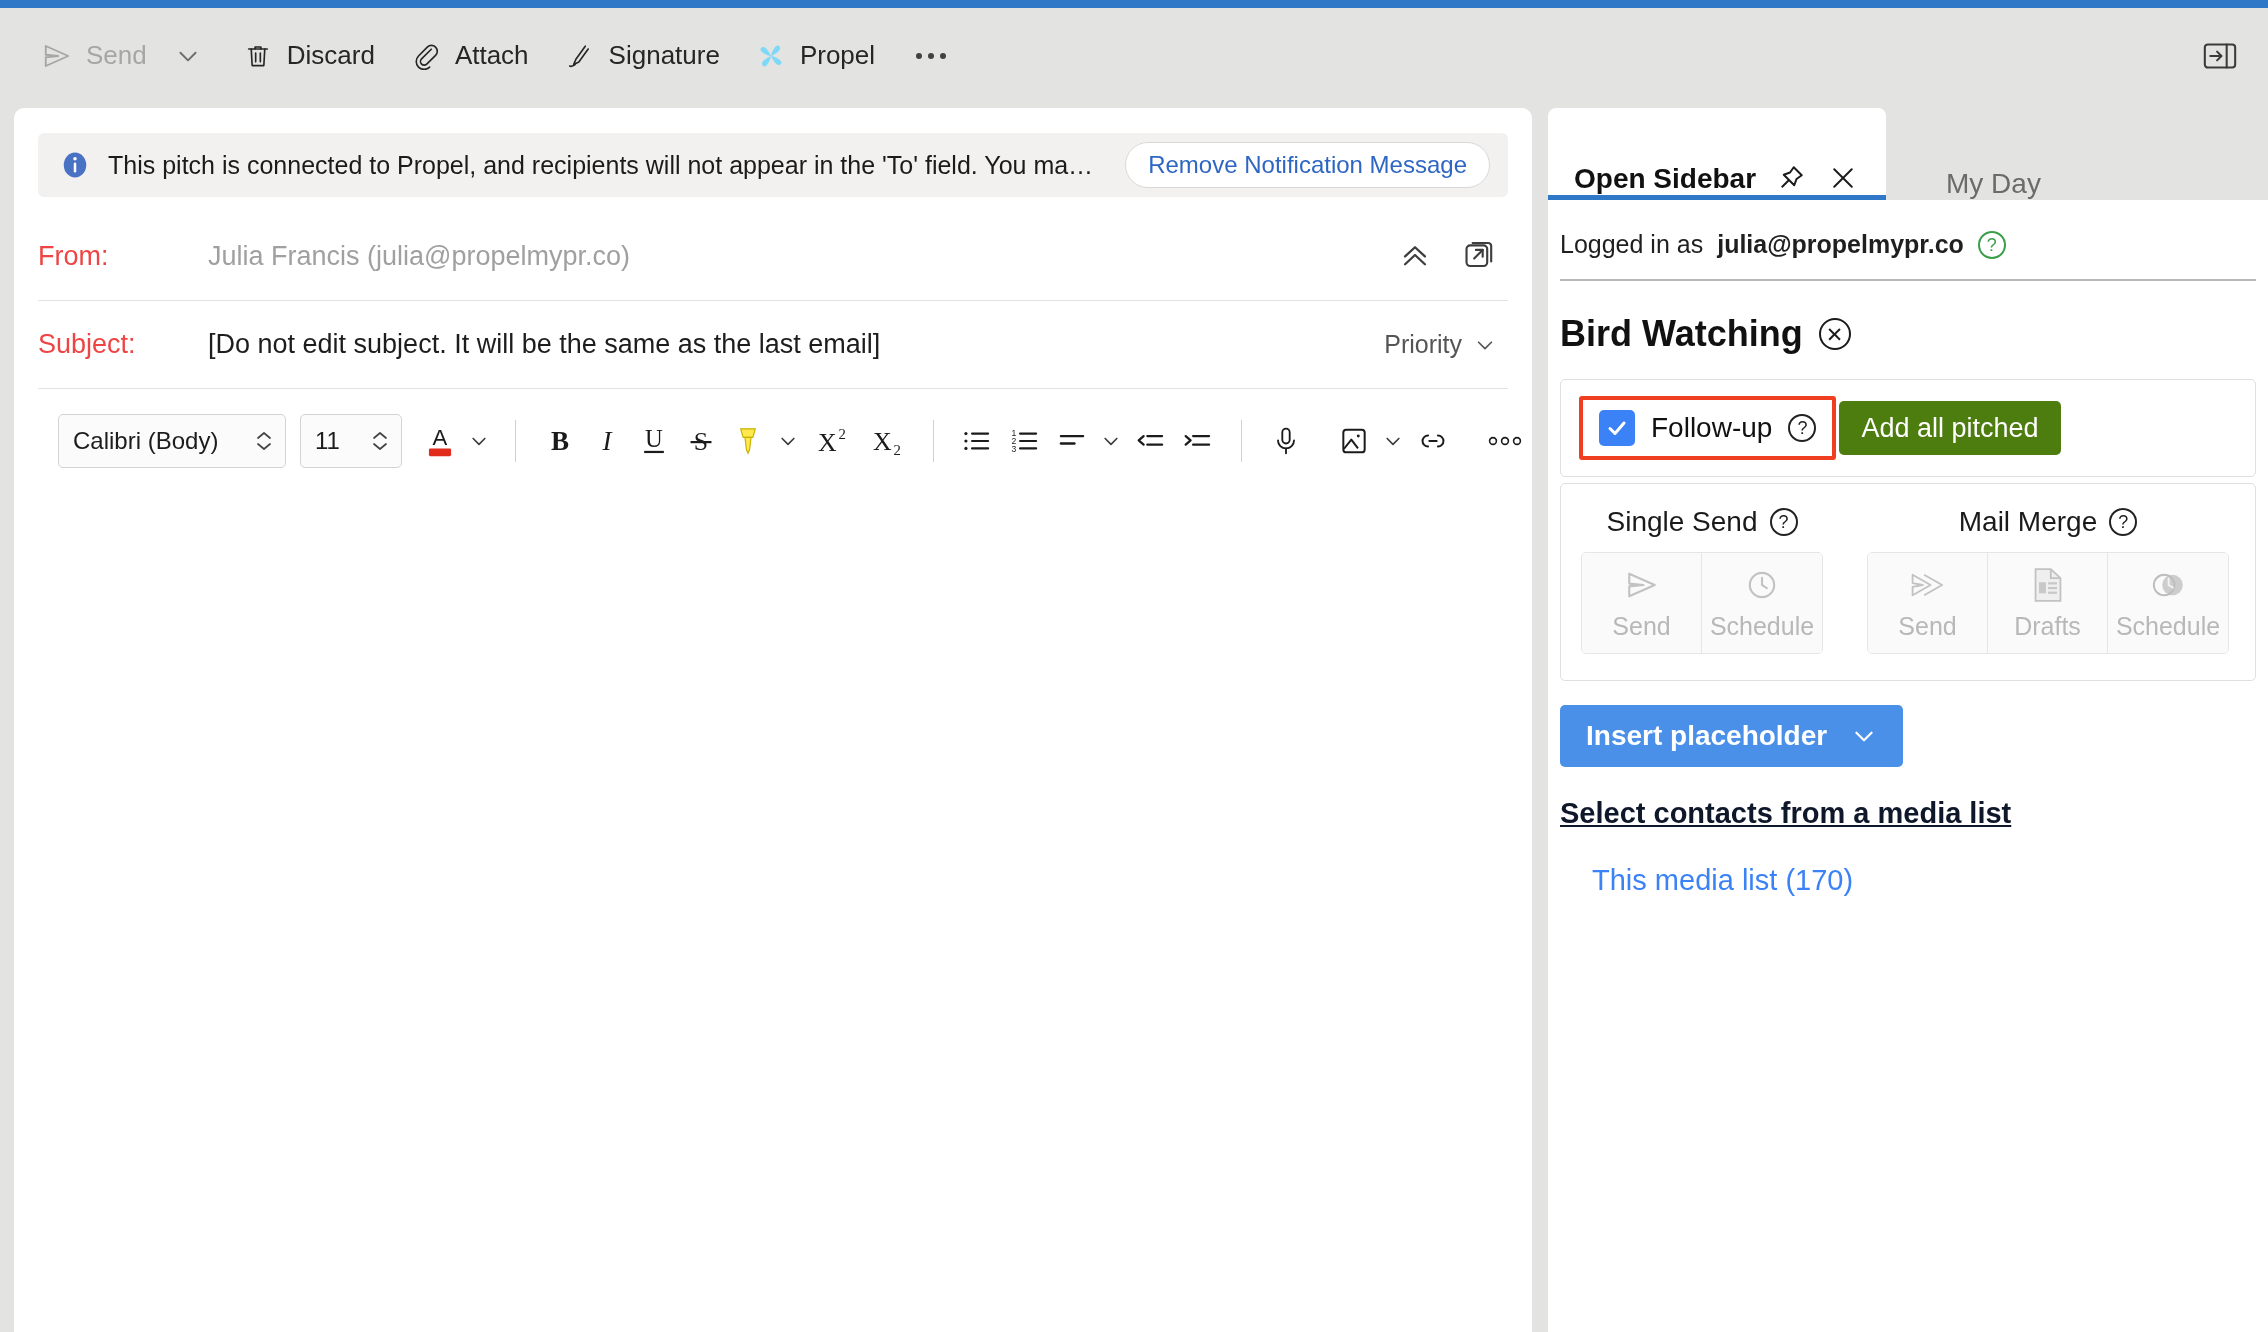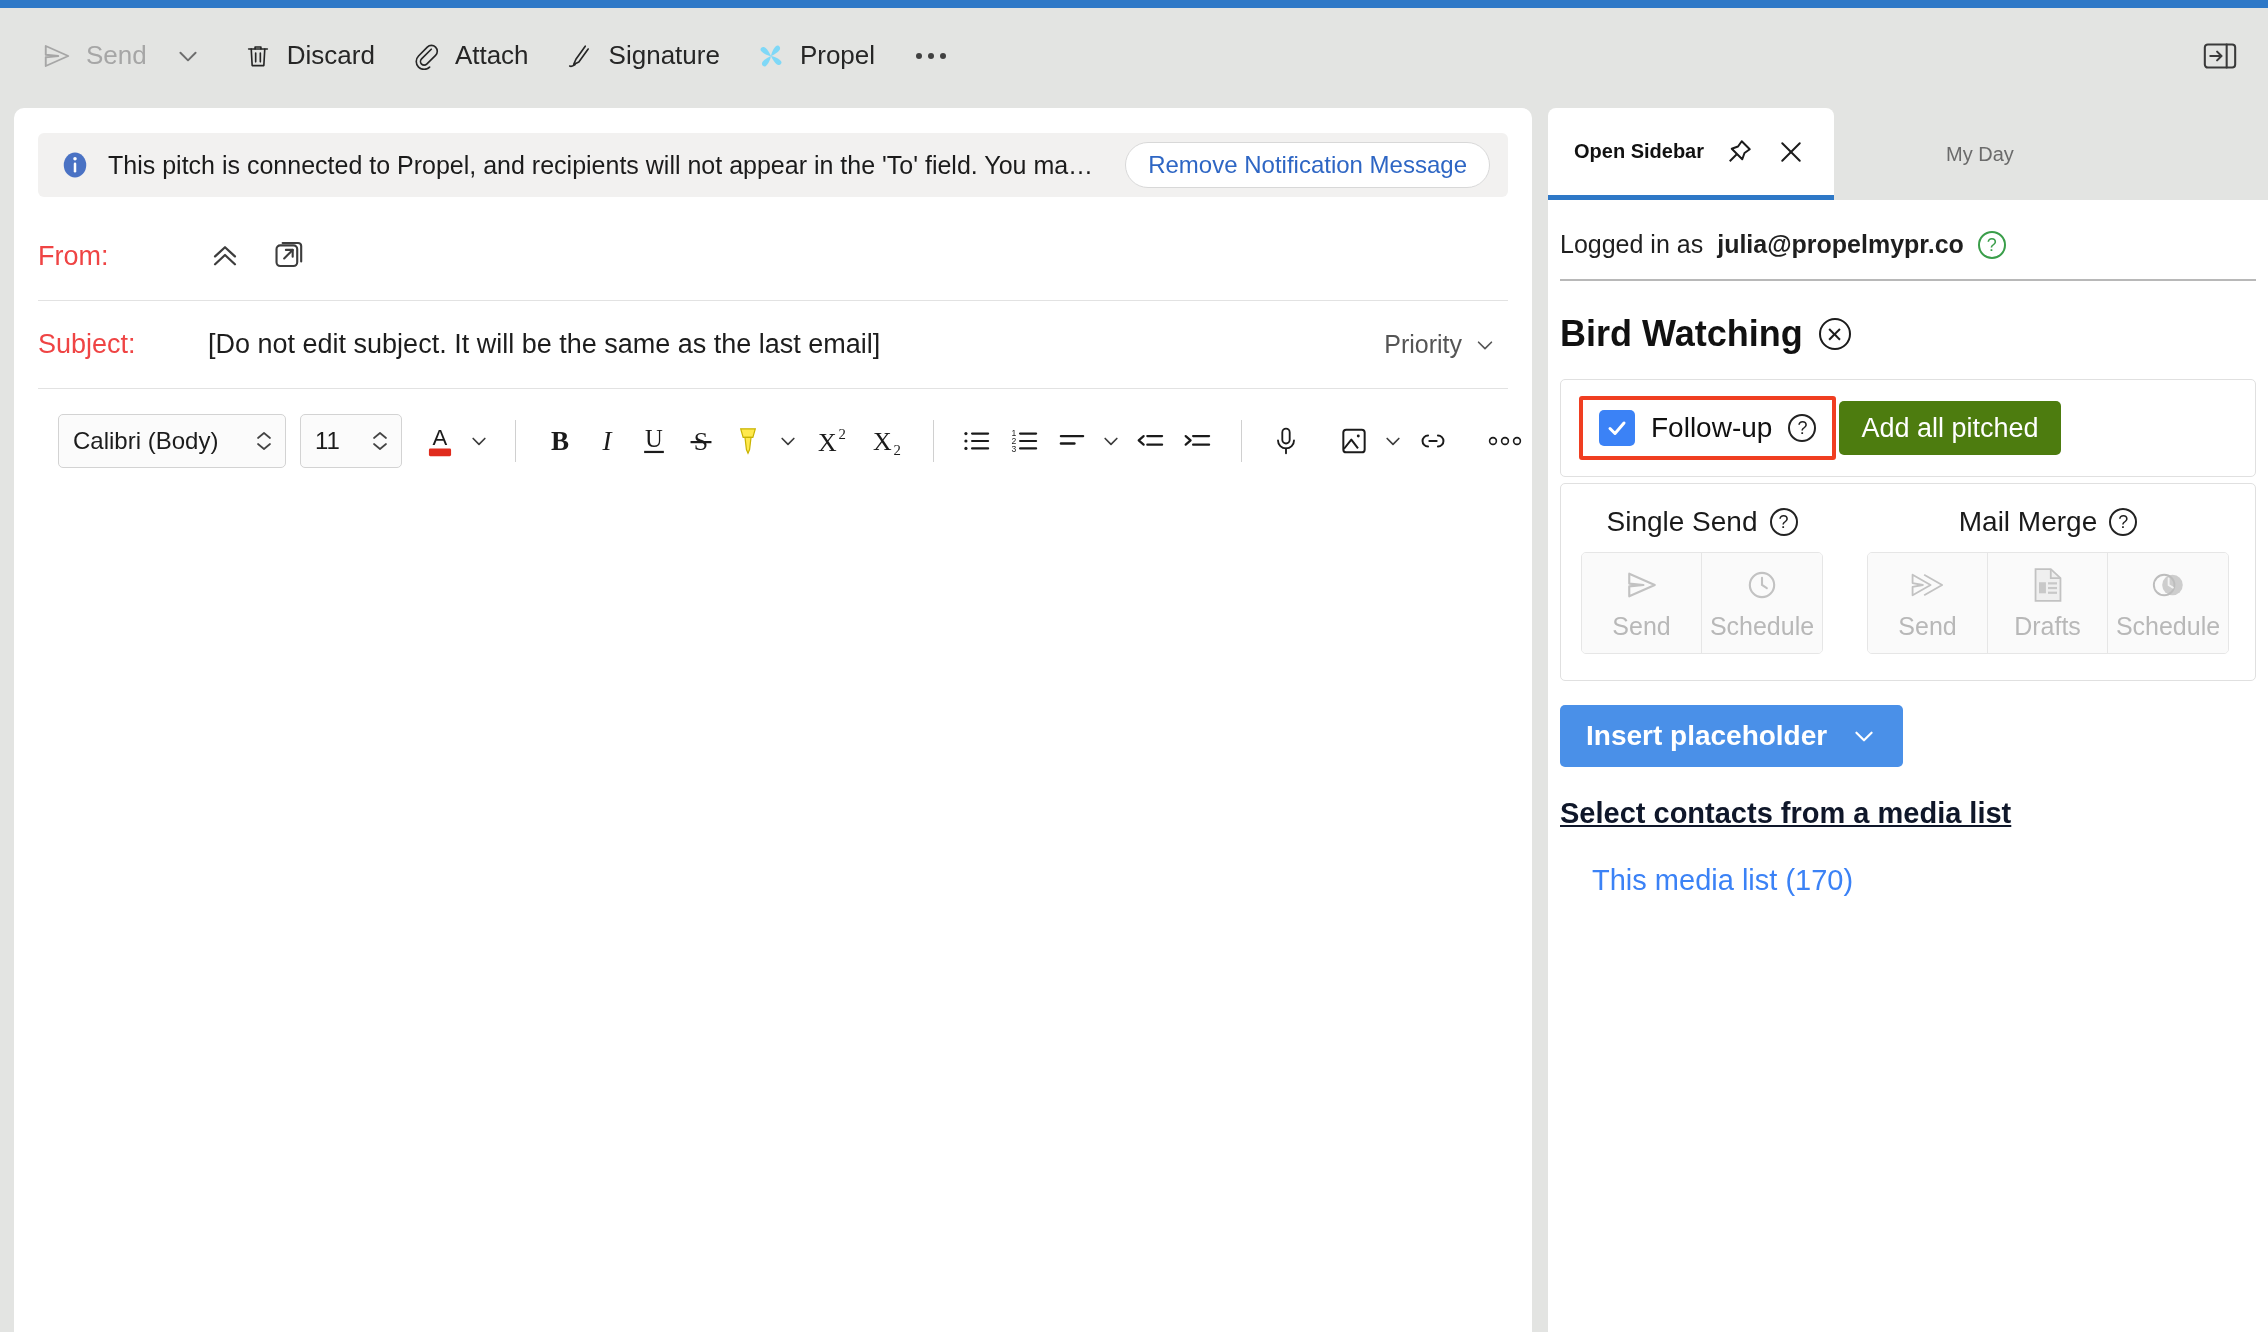--- a/index.html
+++ b/index.html
@@ -96,22 +96,22 @@
   .gap { width: 22px; }
 
   .body-area { height: 700px; background: #fff; }
 
   
   .sidebar {
     position: absolute; left: 1548px; top: 108px; width: 720px; height: 1224px; background: #ffffff;
   }
   .tabstrip { position: absolute; left: 0; top: 0; width: 720px; height: 92px; background: #e3e4e2; }
   .tab {
-    position: absolute; top: 0; height: 92px; display: flex; align-items: center; gap: 18px;
-    padding: 13px 26px; font-size: 20px; color: #6b6b6b;
+    position: absolute; top: 0; height: 92px; display: flex; align-items: flex-end; gap: 18px;
+    padding: 0 26px; font-size: 28px; color: #6b6b6b;
   }
   .tab.active {
     left: 0; background: #ffffff; color: #111; font-weight: bold;
     border-bottom: 5px solid #2e78c7; border-radius: 8px 8px 0 0;
   }
   .tab.inactive { left: 372px; }
   .tab .ticon { display: flex; align-items: center; justify-content: center; width: 34px; height: 34px; color: #222; }
 
   .sb-body { position: absolute; left: 0; top: 92px; width: 720px; bottom: 0; background: #fff; padding: 0 10px; }
 
@@ -274,20 +274,21 @@
             <rect x="11" y="10" width="2" height="8" rx="1" fill="#fff"></rect>
             <circle cx="12" cy="7" r="1.4" fill="#fff"></circle>
           </svg>
       </span>
       <span class="msg">This pitch is connected to Propel, and recipients will not appear in the 'To' field. You ma…</span>
       <button class="remove-btn">Remove Notification Message</button>
     </div>
 
     <div class="field-row first">
       <span class="field-label">From:</span>
+      <span class="field-value">Julia Francis (julia@propelmypr.co)</span>
       <span class="row-icons">
         <span>
           <svg width="34" height="34" viewBox="0 0 24 24" fill="none" stroke="#3d3d3d" stroke-width="1.6" stroke-linecap="round" stroke-linejoin="round">
               <path d="M5 13 L12 6.5 L19 13"></path>
               <path d="M5 18.5 L12 12 L19 18.5"></path>
             </svg>
         </span>
         <span>
           <svg width="34" height="34" viewBox="0 0 24 24" fill="none" stroke="#3d3d3d" stroke-width="1.5" stroke-linecap="round" stroke-linejoin="round">
               <rect x="3.2" y="5.2" width="14.6" height="14.6" rx="2.6"></rect>

